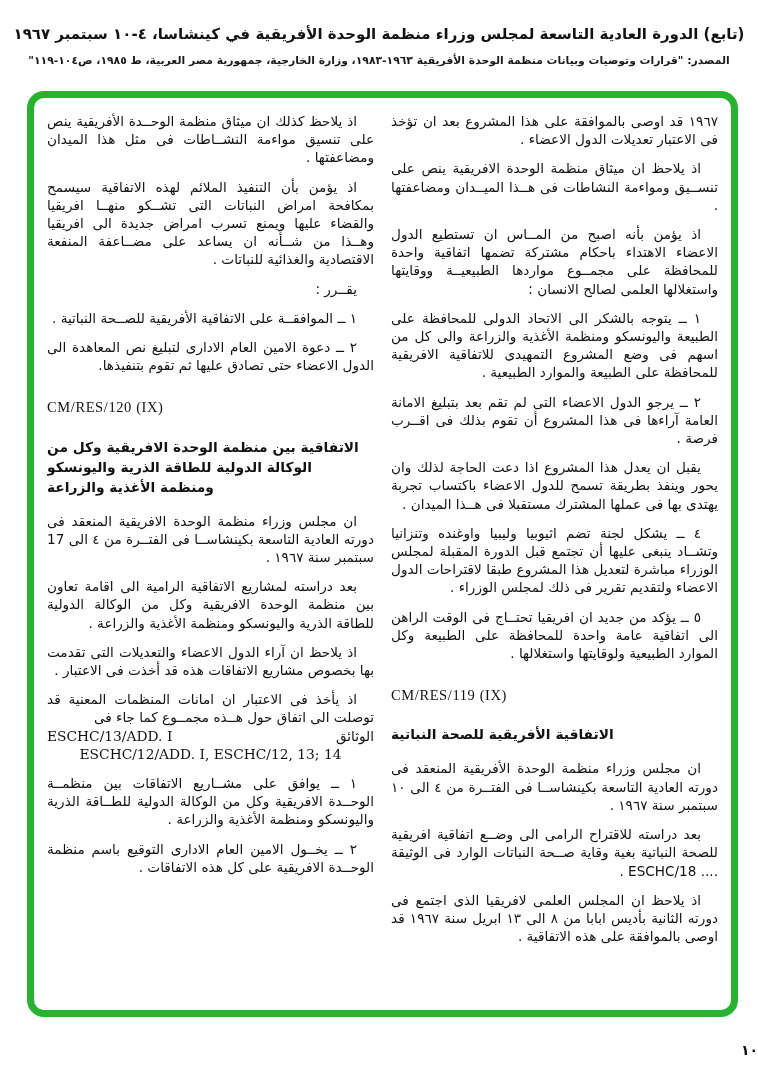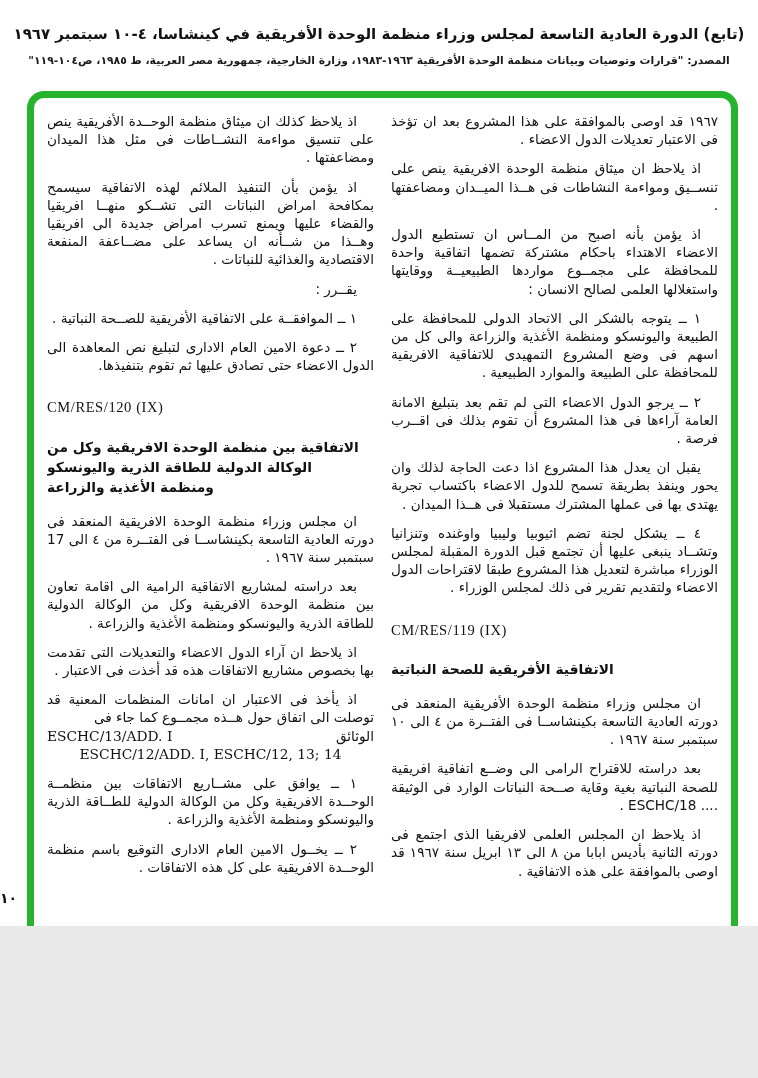--- a/index.html
+++ b/index.html
@@ -1,18 +1,18 @@
 <!DOCTYPE html>
 <html lang="ar"><head>
 <meta charset="utf-8">
 <style>
   html,body{margin:0;padding:0;background:#e9e9e9;}
   .page{
     position:relative;
-    width:758px;height:926px;
+    width:758px;height:1078px;
     background:#ffffff;
     font-family:"DejaVu Sans","Liberation Sans",sans-serif;
     color:#121212;
     overflow:hidden;
   }
   .header{position:absolute;top:24px;left:0;right:0;text-align:center;direction:rtl;}
   .doc-title{font-weight:bold;font-size:15px;line-height:20px;}
   .doc-source{font-weight:bold;font-size:10.8px;margin-top:10px;color:#1a1a1a;}
   .frame{
     position:absolute;left:27px;top:91px;width:711px;height:926px;
@@ -30,21 +30,21 @@
     direction:ltr;text-align:left;text-indent:0;
     font-family:Liberation Serif, serif;
     font-size:14.5px;letter-spacing:.6px;
     margin:24px 0 20px 0;
   }
   .heading{font-weight:bold;text-align:left;text-indent:0;margin:2px 0 15px 0;font-size:13.8px;line-height:20px;}
   .docs-intro{text-indent:17px;}
   .docs-line{display:flex;justify-content:space-between;align-items:baseline;}
   .latin{direction:ltr;unicode-bidi:isolate;font-family:"DejaVu Serif","Liberation Serif",serif;font-size:13.8px;}
   .docs-ref2{direction:ltr;text-align:center;}
-  .page-num{position:absolute;bottom:20px;left:0;right:0;text-align:left;font-size:14px;font-weight:bold;}
+  .page-num{position:absolute;bottom:20px;left:0;right:0;text-align:right;font-size:14px;font-weight:bold;}
 </style>
 </head>
 <body>
 
 <div class="page">
 
   <div class="header">
     <div class="doc-title">(تابع) الدورة العادية التاسعة لمجلس وزراء منظمة الوحدة الأفريقية في كينشاسا، ٤-١٠ سبتمبر ١٩٦٧</div>
     <div class="doc-source">المصدر: "قرارات وتوصيات وبيانات منظمة الوحدة الأفريقية ١٩٦٣-١٩٨٣، وزارة الخارجية، جمهورية مصر العربية، ط ١٩٨٥، ص١٠٤-١١٩"</div>
   </div>
@@ -52,20 +52,21 @@
   <div class="frame" style="border-color: rgb(38, 180, 46);">
     <div class="cols">
       <div class="col">
           <div class="para noindent">١٩٦٧ قد اوصى بالموافقة على هذا المشروع بعد ان تؤخذ فى الاعتبار تعديلات الدول الاعضاء .</div>
           <div class="para">اذ يلاحظ ان ميثاق منظمة الوحدة الافريقية ينص على تنســيق ومواءمة النشاطات فى هــذا الميــدان ومضاعفتها .</div>
           <div class="para">اذ يؤمن بأنه اصبح من المــاس ان تستطيع الدول الاعضاء الاهتداء باحكام مشتركة تضمها اتفاقية واحدة للمحافظة على مجمــوع مواردها الطبيعيــة ووقايتها واستغلالها العلمى لصالح الانسان :</div>
           <div class="para">١ ــ يتوجه بالشكر الى الاتحاد الدولى للمحافظة على الطبيعة واليونسكو ومنظمة الأغذية والزراعة والى كل من اسهم فى وضع المشروع التمهيدى للاتفاقية الافريقية للمحافظة على الطبيعة والموارد الطبيعية .</div>
           <div class="para">٢ ــ يرجو الدول الاعضاء التى لم تقم بعد بتبليغ الامانة العامة آراءها فى هذا المشروع أن تقوم بذلك فى اقــرب فرصة .</div>
           <div class="para">يقبل ان يعدل هذا المشروع اذا دعت الحاجة لذلك وان يحور وينفذ بطريقة تسمح للدول الاعضاء باكتساب تجربة يهتدى بها فى عملها المشترك مستقبلا فى هــذا الميدان .</div>
           <div class="para">٤ ــ يشكل لجنة تضم اثيوبيا وليبيا واوغنده وتنزانيا وتشــاد ينبغى عليها أن تجتمع قبل الدورة المقبلة لمجلس الوزراء مباشرة لتعديل هذا المشروع طبقا لاقتراحات الدول الاعضاء ولتقديم تقرير فى ذلك لمجلس الوزراء .</div>
+          <div class="para">٥ ــ يؤكد من جديد ان افريقيا تحتــاج فى الوقت الراهن الى اتفاقية عامة واحدة للمحافظة على الطبيعة وكل الموارد الطبيعية ولوقايتها واستغلالها .</div>
           <div class="res-ref">CM/RES/119 (IX)</div>
           <div class="heading">
             <div>الاتفاقية الأفريقية للصحة النباتية</div>
           </div>
           <div class="para">ان مجلس وزراء منظمة الوحدة الأفريقية المنعقد فى دورته العادية التاسعة بكينشاســا فى الفتــرة من ٤ الى ١٠ سبتمبر سنة ١٩٦٧ .</div>
           <div class="para">بعد دراسته للاقتراح الرامى الى وضــع اتفاقية افريقية للصحة النباتية بغية وقاية صــحة النباتات الوارد فى الوثيقة .... ESCHC/18 .</div>
           <div class="para">اذ يلاحظ ان المجلس العلمى لافريقيا الذى اجتمع فى دورته الثانية بأديس ابابا من ٨ الى ١٣ ابريل سنة ١٩٦٧ قد اوصى بالموافقة على هذه الاتفاقية .</div>
         </div>
       <div class="col">
           <div class="para">اذ يلاحظ كذلك ان ميثاق منظمة الوحــدة الأفريقية ينص على تنسيق مواءمة النشــاطات فى مثل هذا الميدان ومضاعفتها .</div>

